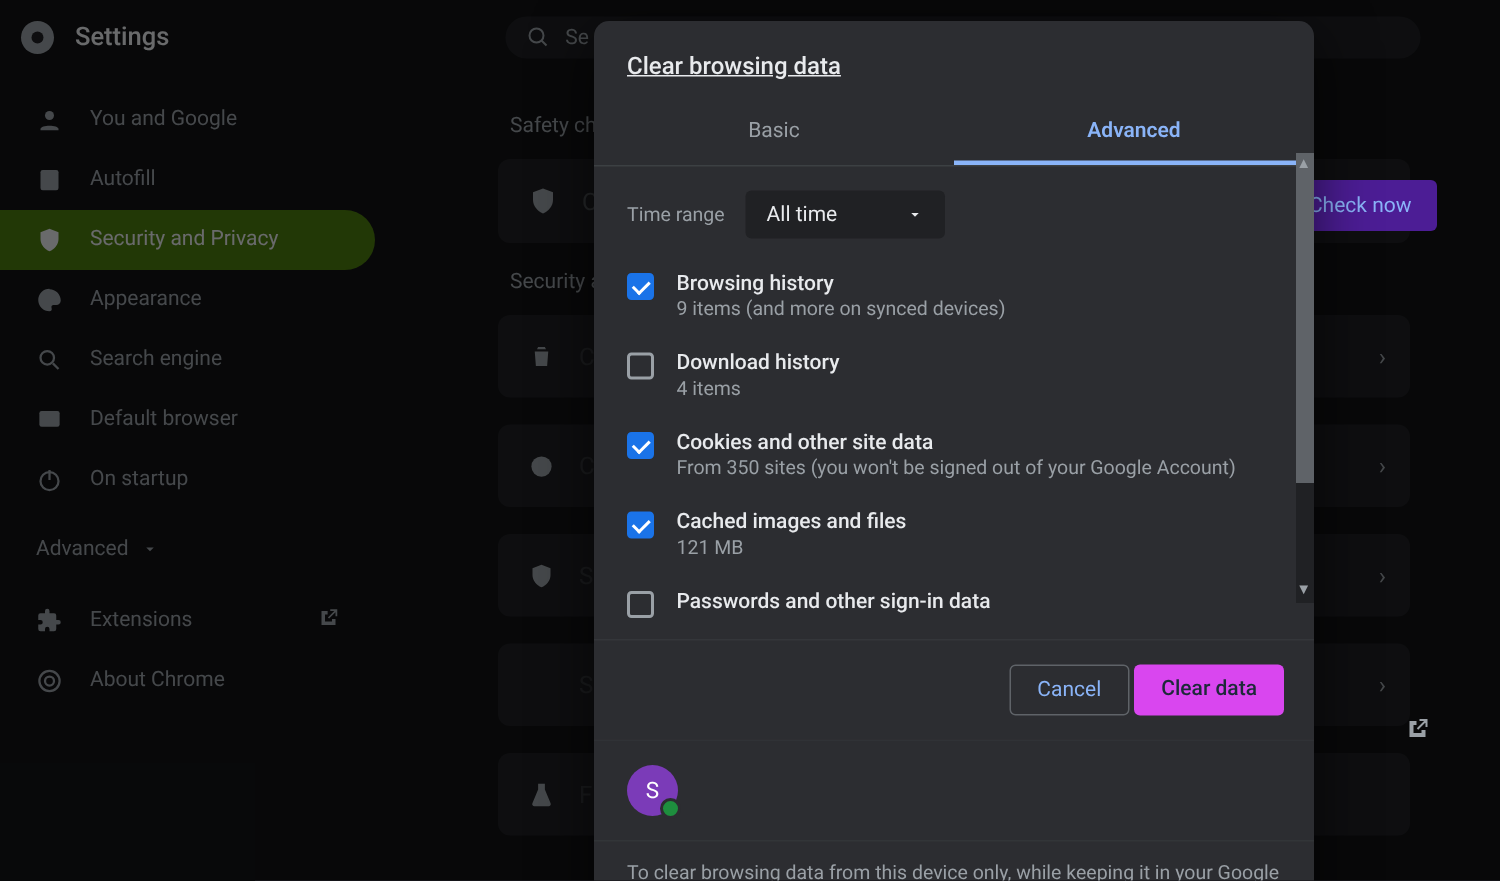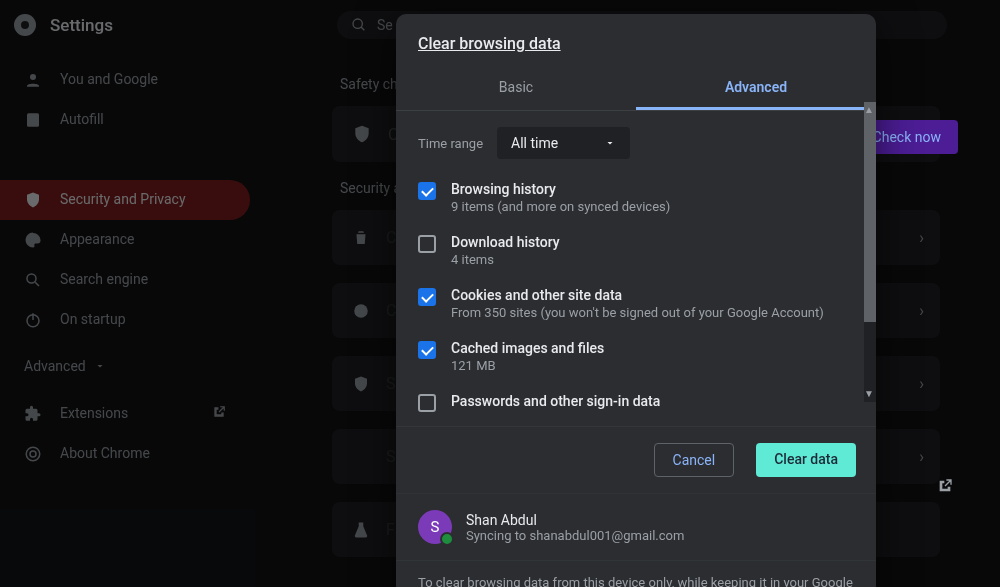--- a/index.html
+++ b/index.html
@@ -11,21 +11,21 @@
   .bg { position: absolute; inset: 0; z-index: 1; }
 
   .topbar { display: flex; align-items: center; height: 50px; padding: 0 14px; gap: 14px; }
   .chrome-ic { width: 22px; height: 22px; border-radius: 50%; background: #9aa0a6; display: flex; align-items: center; justify-content: center; }
   .chrome-ic::after { content:""; width: 8px; height: 8px; border-radius: 50%; background: #202124; }
   .topbar h1 { font-size: 17px; font-weight: 500; color: #e8eaed; }
   .searchbar { margin-left: 210px; display: flex; align-items: center; gap: 10px; color: #9aa0a6; background: #202124; border-radius: 22px; padding: 6px 14px; font-size: 14px; width: 610px; }
 
   .sidebar { position: absolute; left: 0; top: 60px; width: 250px; }
   .sb-item { display: flex; gap: 18px; padding: 11px 24px; color: #9aa0a6; font-size: 14px; border-radius: 0 22px 22px 0; }
-  .sb-item.active { background: #7f1d1d; color: #e8eaed; margin-top: 40px; }
+  .sb-item.active { background: #4d7c0f; color: #e8eaed; }
   .sb-ic { width: 18px; display: flex; align-items: center; justify-content: center; }
   .sb-section { padding: 18px 24px 8px; color: #9aa0a6; font-size: 14px; display:flex; align-items:center; gap:8px;}
   .sb-sep { height: 12px; }
   .sb-item .ext-launch { margin-left:auto; }
 
   .main { position:absolute; left:280px; top:68px; width:700px; }
   .sec-title { color:#9aa0a6; font-size:14px; margin: 8px 0 14px 60px; }
   .card { background:#202124; border-radius:8px; margin:0 40px 18px 52px; padding:18px 20px; display:flex; align-items:center; gap:16px; color:#9aa0a6; position:relative;}
   .card .arrow { position:absolute; right:16px; }
 
@@ -43,24 +43,24 @@
   .select { background:#202124; color:#e8eaed; padding:8px 14px; border-radius:4px; display:flex; align-items:center; gap:46px; font-size:14px; }
 
   .list { padding: 2px 22px 0; max-height:260px; overflow:hidden; }
   .opt { display:flex; gap:15px; padding:10px 0; }
   .cb { width:18px; height:18px; border:2px solid #9aa0a6; border-radius:3px; flex-shrink:0; display:flex; align-items:center; justify-content:center; margin-top:1px;}
   .cb.checked { background:#1a73e8; border-color:#1a73e8; }
   .cb.checked::after { content:""; width:5px; height:9px; border:solid #fff; border-width:0 2px 2px 0; transform:rotate(45deg); margin-top:-2px;}
   .opt-t { font-size:14px; color:#e8eaed; font-weight:500; }
   .opt-s { font-size:13px; color:#9aa0a6; margin-top:2px; }
 
-  .btnbar { display:flex; justify-content:flex-end; gap:22px; padding:16px 20px; border-top:1px solid rgba(60,64,67,0.5); margin-top:4px;}
+  .btnbar { display:flex; justify-content:flex-end; gap:3px; padding:16px 20px; border-top:1px solid rgba(60,64,67,0.5); margin-top:4px;}
   .btn { padding:8px 18px; border-radius:4px; font-size:14px; cursor:pointer; }
   .btn-outline { border:1px solid #5f6368; color:#8ab4f8; }
-  .btn-primary { background:#5eead4; color:#1d2939; font-weight:500; }
+  .btn-primary { background:#d946ef; color:#1d2939; font-weight:500; }
 
   .account { padding:16px 22px 8px; display:flex; gap:14px; align-items:center; background:#2c2d31; border-top:1px solid rgba(60,64,67,0.3);}
   .avatar { width:34px; height:34px; border-radius:50%; background:#7b3bb8; color:#fff; display:flex; align-items:center; justify-content:center; font-size:15px; position:relative;}
   .sync-dot { position:absolute; right:-2px; bottom:-2px; width:14px; height:14px; background:#1e8e3e; border-radius:50%; border:2px solid #2c2d31;}
   .acct-n { font-size:14px; color:#e8eaed; }
   .acct-s { font-size:13px; color:#9aa0a6; }
   .note { padding:6px 22px 22px; font-size:13px; color:#9aa0a6; border-top:1px solid rgba(60,64,67,0.4); margin-top:8px; padding-top:14px;}
 
   svg { display:block; }
 
@@ -122,20 +122,28 @@
       <span class="sb-ic">
           <svg width="18" height="18" viewBox="0 0 24 24" fill="none" stroke="#9aa0a6" stroke-width="2">
             <circle cx="10" cy="10" r="6"></circle>
             <line x1="20" y1="20" x2="15" y2="15"></line>
           </svg>
         </span>
       <span>Search engine</span>
     </div>
     <div class="sb-item">
       <span class="sb-ic">
+          <svg width="18" height="18" viewBox="0 0 24 24" fill="#9aa0a6">
+            <rect x="3" y="4" width="18" height="14" rx="2"></rect>
+          </svg>
+        </span>
+      <span>Default browser</span>
+    </div>
+    <div class="sb-item">
+      <span class="sb-ic">
           <svg width="18" height="18" viewBox="0 0 24 24" fill="none" stroke="#9aa0a6" stroke-width="2">
             <circle cx="12" cy="13" r="8"></circle>
             <line x1="12" y1="3" x2="12" y2="12"></line>
           </svg>
         </span>
       <span>On startup</span>
     </div>
     <div class="sb-section">
       <span>Advanced</span>
       <svg width="12" height="12" viewBox="0 0 24 24" fill="#9aa0a6">
@@ -284,21 +292,17 @@
   <div class="btnbar">
     <div class="btn btn-outline">Cancel</div>
     <div class="btn btn-primary">Clear data</div>
   </div>
 
   <div class="account">
     <div class="avatar">
         <span>S</span>
         <div class="sync-dot"></div>
       </div>
-    <div>
-      <div class="acct-n">Shan Abdul</div>
-      <div class="acct-s">Syncing to shanabdul001@gmail.com</div>
-    </div>
   </div>
   <div class="note">
     <span>To clear browsing data from this device only, while keeping it in your Google Account, </span>
   </div>
 </div>
 
 </body></html>

